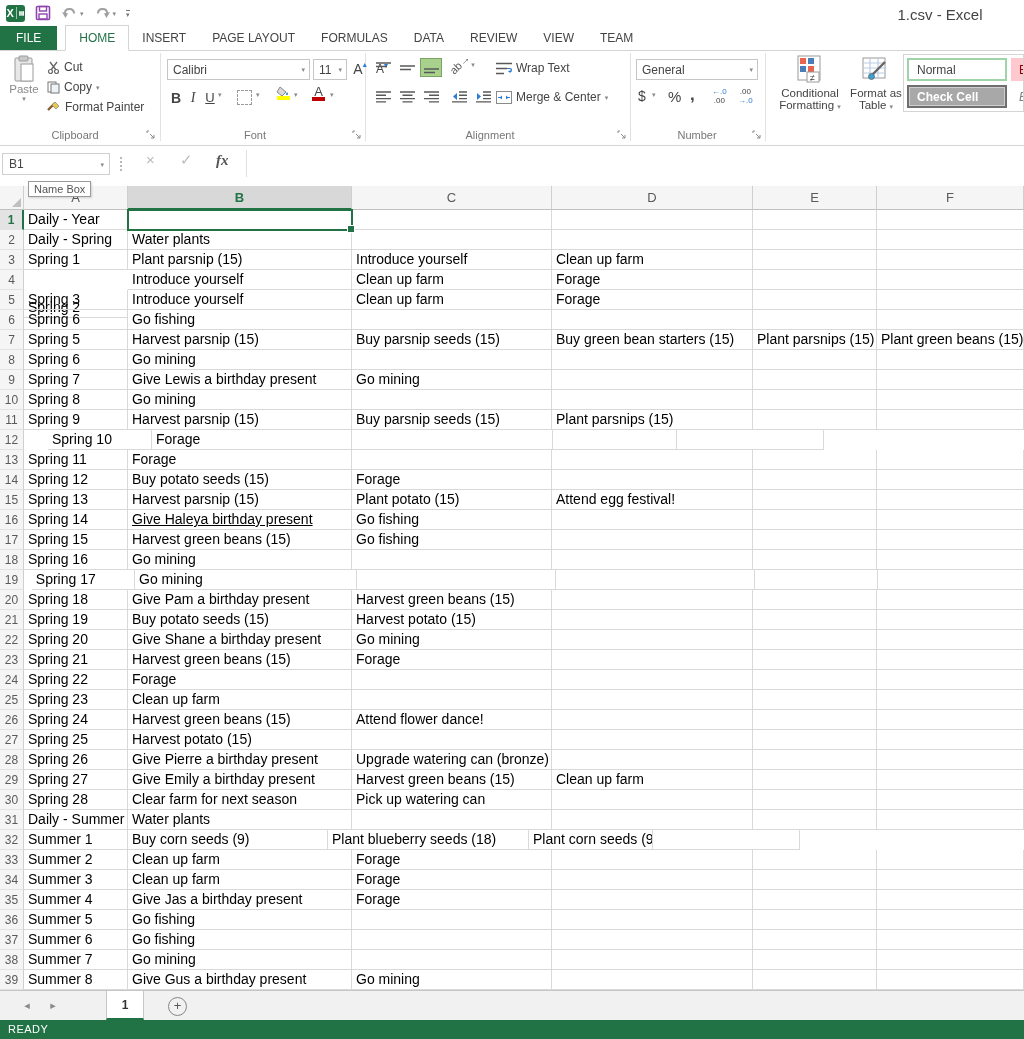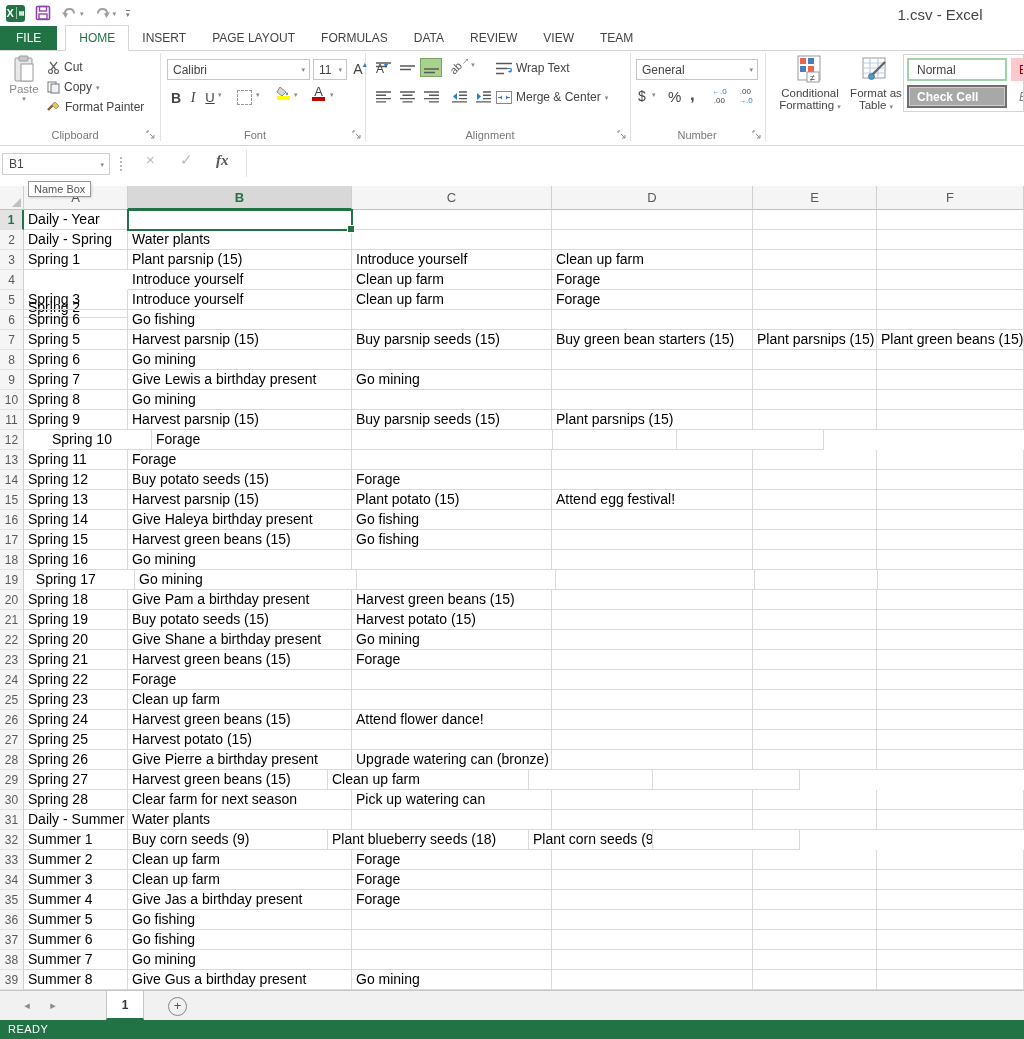--- a/index.html
+++ b/index.html
@@ -534,21 +534,21 @@
         <div class="cell" style="width: 104px;">Spring 13</div>
         <div class="cell" style="width: 224px;">Harvest parsnip (15)</div>
         <div class="cell" style="width: 200px;">Plant potato (15)</div>
         <div class="cell" style="width: 201px;">Attend egg festival!</div>
         <div class="cell" style="width: 124px;"></div>
         <div class="cell" style="width: 147px;"></div>
       </div>
       <div class="grow">
         <div class="rowhdr">16</div>
         <div class="cell" style="width: 104px;">Spring 14</div>
-        <div class="cell" style="width: 224px;">Give Haleya birthday present</div>
+        <div class="cell" style="width: 224px; text-decoration: underline;">Give Haleya birthday present</div>
         <div class="cell" style="width: 200px;">Go fishing</div>
         <div class="cell" style="width: 201px;"></div>
         <div class="cell" style="width: 124px;"></div>
         <div class="cell" style="width: 147px;"></div>
       </div>
       <div class="grow">
         <div class="rowhdr">17</div>
         <div class="cell" style="width: 104px;">Spring 15</div>
         <div class="cell" style="width: 224px;">Harvest green beans (15)</div>
         <div class="cell" style="width: 200px;">Go fishing</div>
@@ -651,20 +651,21 @@
         <div class="cell" style="width: 104px;">Spring 26</div>
         <div class="cell" style="width: 224px;">Give Pierre a birthday present</div>
         <div class="cell" style="width: 200px;">Upgrade watering can (bronze)</div>
         <div class="cell" style="width: 201px;"></div>
         <div class="cell" style="width: 124px;"></div>
         <div class="cell" style="width: 147px;"></div>
       </div>
       <div class="grow">
         <div class="rowhdr">29</div>
         <div class="cell" style="width: 104px;">Spring 27</div>
+        <div class="cell" style="width: 224px;">Give Emily a birthday present</div>
         <div class="cell" style="width: 200px;">Harvest green beans (15)</div>
         <div class="cell" style="width: 201px;">Clean up farm</div>
         <div class="cell" style="width: 124px;"></div>
         <div class="cell" style="width: 147px;"></div>
       </div>
       <div class="grow">
         <div class="rowhdr">30</div>
         <div class="cell" style="width: 104px;">Spring 28</div>
         <div class="cell" style="width: 224px;">Clear farm for next season</div>
         <div class="cell" style="width: 200px;">Pick up watering can</div>

